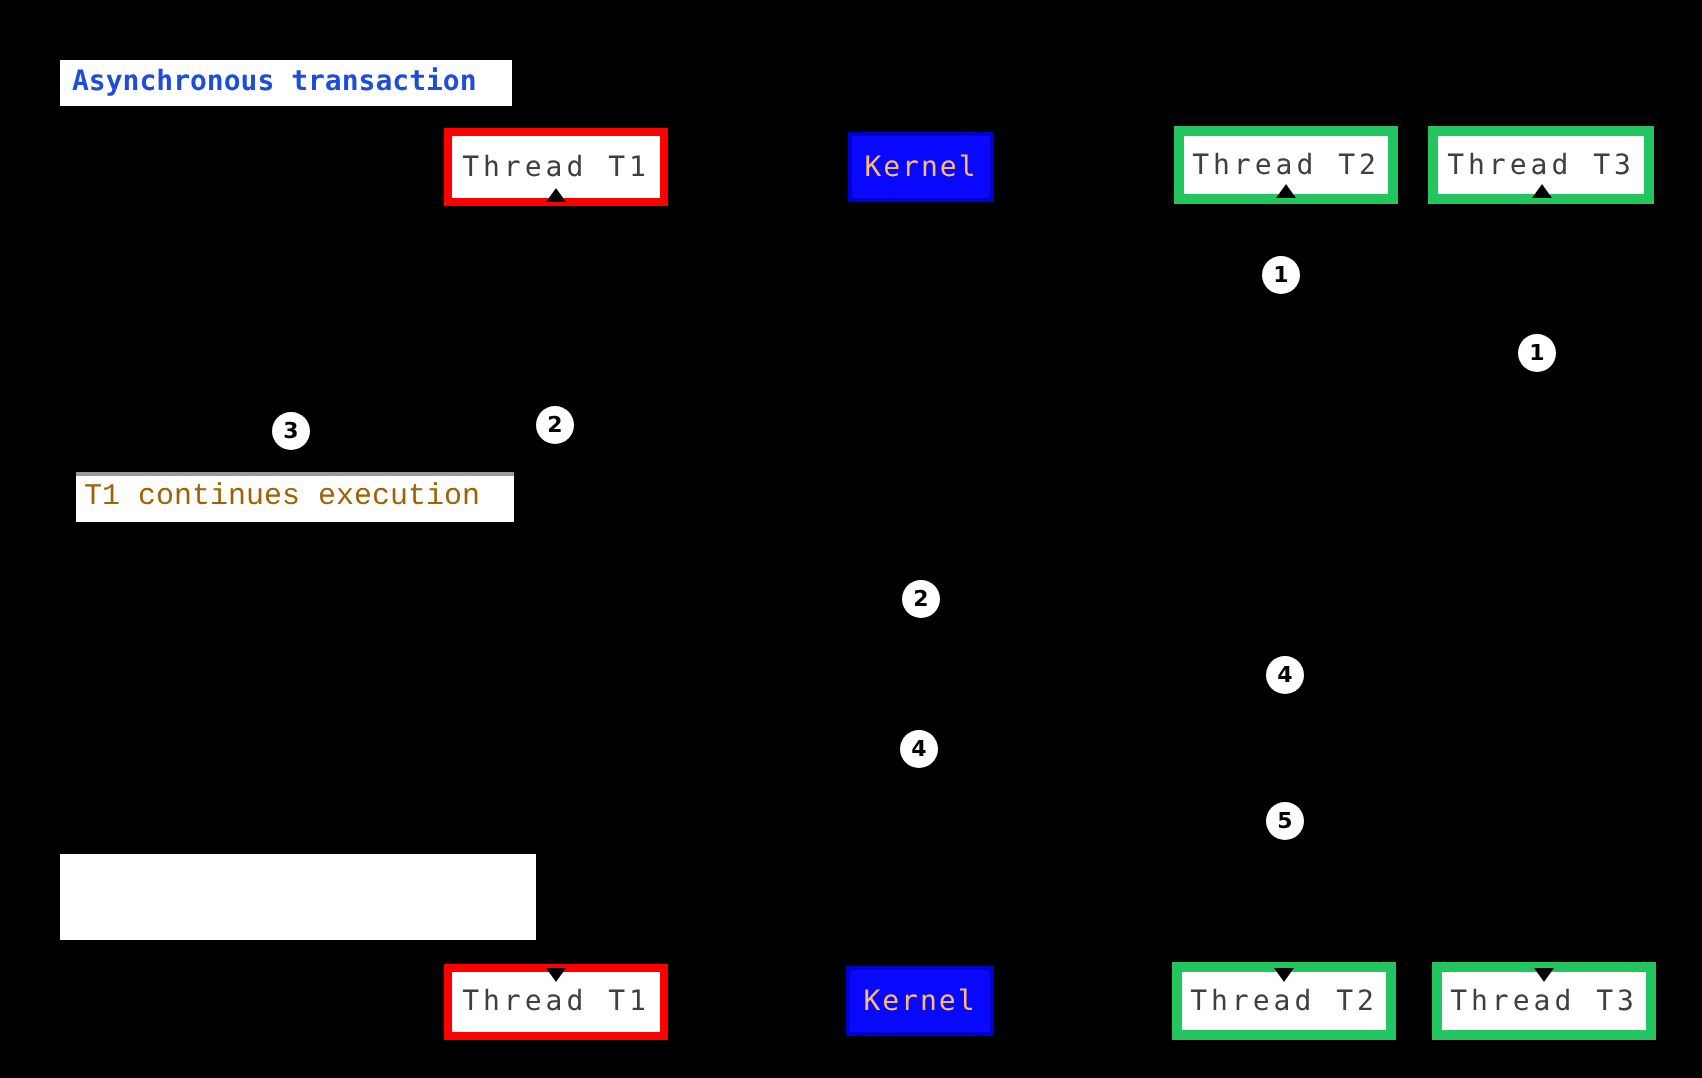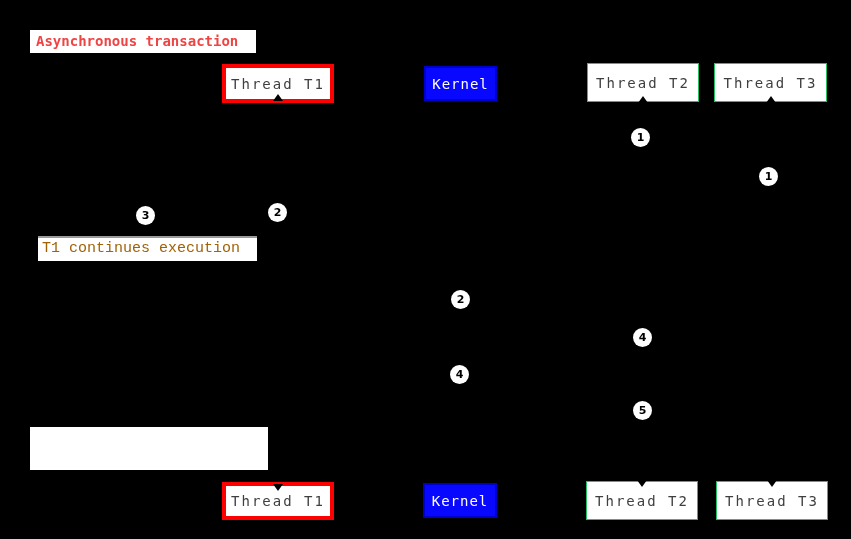--- a/index.html
+++ b/index.html
@@ -18,21 +18,21 @@
 
   
   .title-box {
     position: absolute;
     left: 30px;
     top: 30px;
     width: 226px;
     height: 23px;
     box-sizing: border-box;
     background: #ffffff;
-    color: #ef4444;
+    color: #1d4ed8;
     font-family: "DejaVu Sans Mono", monospace;
     font-weight: bold;
     font-size: 14px;
     line-height: 23px;
     padding-left: 6px;
     letter-spacing: 0px;
     white-space: nowrap;
   }
 
   
@@ -43,25 +43,25 @@
     display: flex;
     align-items: center;
     justify-content: center;
     font-family: "DejaVu Sans Mono", monospace;
     font-size: 14px;
     letter-spacing: 2px;
     color: #3f3f3f;
     white-space: nowrap;
   }
   .actor.red    { border: 4px solid #ff0000; }
-  .actor.blue   { border: 1px solid #22c55e; justify-content: center; }
+  .actor.blue   { border: 5px solid #22c55e; justify-content: center; }
   .actor.kernel {
     background: #0808ff;
     border: 2px solid #0000cc;
-    color: #ffffff;
+    color: #fdba74;
     letter-spacing: 1px;
   }
 
   
   .actor.tick-b::after,
   .actor.tick-t::after {
     content: "";
     position: absolute;
     left: 50%;
     margin-left: -5px;

